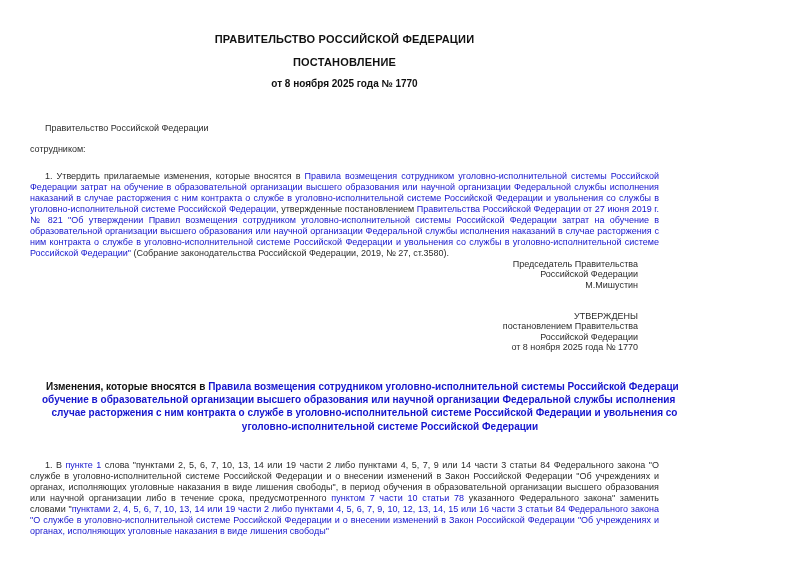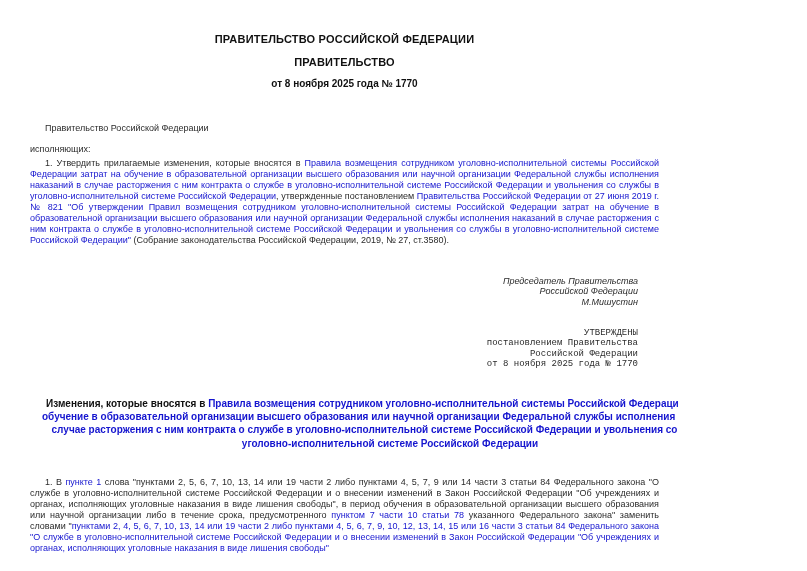--- a/index.html
+++ b/index.html
@@ -42,70 +42,67 @@
     margin-top: 15px;
     font-size: 9.5px;
     font-weight: bold;
     color: #111111;
     line-height: 1.3;
   }
   .doc-body { font-size: 9px; line-height: 1.22; }
   p { margin: 0; }
   .intro { margin-top: 34px; text-indent: 15px; }
   .decree { margin-top: 10px; }
-  .para { margin-top: 3px; }
+  .para { margin-top: 16px; }
   .indent { text-indent: 15px; }
   .justify { text-align: justify; }
   .item2 { margin-top: 13px; }
   .doc-link { color: #1515cf; }
   .doc-text { color: inherit; }
   .sig-block {
-    margin-top: 30px;
     text-align: right;
     padding-right: 21px;
     line-height: 1.18;
     color: #2b2b2b;
-    font-style: italic;
   }
   .approval-block {
     margin-top: 20px;
     text-align: right;
     padding-right: 21px;
     line-height: 1.18;
     color: #2b2b2b;
-    font-family: Liberation Mono, monospace;
   }
   .annex-title {
     margin: 27px auto 0 auto;
     width: 720px;
     text-align: center;
     font-size: 10px;
     font-weight: bold;
     line-height: 1.32;
     color: #111111;
   }
   .annex-title .doc-link { color: #1515cf; }
   .annex-para { margin-top: 27px; }
 </style>
 </head>
 <body>
 
 <div class="page">
 
   <div class="doc-header">
     <div class="org">ПРАВИТЕЛЬСТВО РОССИЙСКОЙ ФЕДЕРАЦИИ</div>
-    <div class="doc-type">ПРАВИТЕЛЬСТВО</div>
+    <div class="doc-type">ПОСТАНОВЛЕНИЕ</div>
     <div class="doc-date">от 8 ноября 2025 года № 1770</div>
   </div>
 
   <div class="doc-body">
 
     <p class="intro">Правительство Российской Федерации</p>
 
-    <p class="decree">исполняющих:</p>
+    <p class="decree">сотрудником:</p>
 
     <p class="para indent justify"><span class="doc-text">1. Утвердить прилагаемые изменения, которые вносятся в </span><span class="doc-link">Правила возмещения сотрудником уголовно-исполнительной системы Российской Федерации затрат на обучение в образовательной организации высшего образования или научной организации Федеральной службы исполнения наказаний в случае расторжения с ним контракта о службе в уголовно-исполнительной системе Российской Федерации и увольнения со службы в уголовно-исполнительной системе Российской Федерации</span><span class="doc-text">, утвержденные постановлением </span><span class="doc-link">Правительства Российской Федерации от 27 июня 2019 г. № 821 "Об утверждении Правил возмещения сотрудником уголовно-исполнительной системы Российской Федерации затрат на обучение в образовательной организации высшего образования или научной организации Федеральной службы исполнения наказаний в случае расторжения с ним контракта о службе в уголовно-исполнительной системе Российской Федерации и увольнения со службы в уголовно-исполнительной системе Российской Федерации"</span><span class="doc-text"> (Собрание законодательства Российской Федерации, 2019, № 27, ст.3580).</span></p>
 
 
     <div class="sig-block">
       <div>Председатель Правительства</div>
       <div>Российской Федерации</div>
       <div>М.Мишустин</div>
     </div>
 

